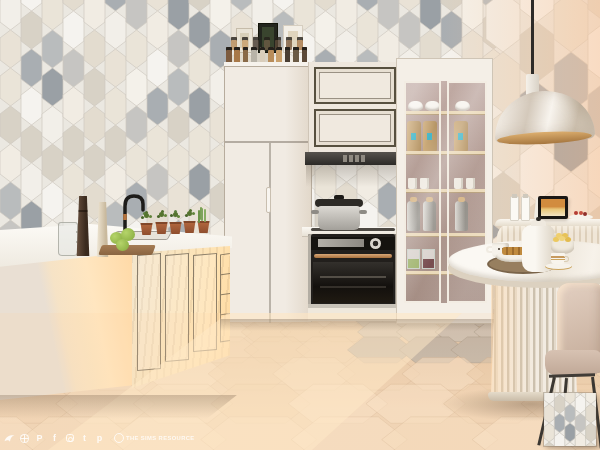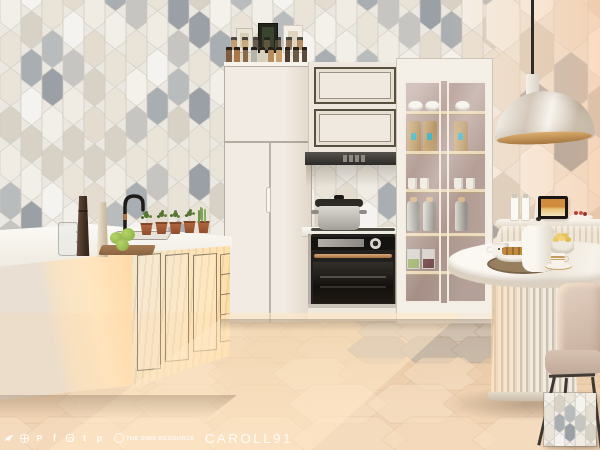--- a/index.html
+++ b/index.html
@@ -759,21 +759,20 @@
     <span class="wm-ico">f</span>
     <span class="wm-ico">
         <span class="insta"></span>
       </span>
     <span class="wm-ico">t</span>
     <span class="wm-ico">p</span>
     <span class="badge">
       <span class="badge-ring"></span>
       <span class="badge-text">THE SIMS RESOURCE</span>
     </span>
-    <span class="wm-author">CAROLL91</span>
   </div>
 
   <div class="swatch">
     <svg id="swatchsvg" width="52" height="53">
         <polygon points="5.2,-8 10.4,-4 10.4,7 5.2,11 0,7 0,-4" fill="#f2efe9" stroke="#c9c4bb" stroke-width="0.7"></polygon>
         <polygon points="5.2,11 10.4,15 10.4,26 5.2,30 0,26 0,15" fill="#e9e2d6" stroke="#c9c4bb" stroke-width="0.7"></polygon>
         <polygon points="5.2,30 10.4,34 10.4,45 5.2,49 0,45 0,34" fill="#eae4d8" stroke="#c9c4bb" stroke-width="0.7"></polygon>
         <polygon points="5.2,49 10.4,53 10.4,64 5.2,68 0,64 0,53" fill="#d8d2c6" stroke="#c9c4bb" stroke-width="0.7"></polygon>
         <polygon points="15.600000000000001,-17.5 20.8,-13.5 20.8,-2.5 15.600000000000001,1.5 10.4,-2.5 10.4,-13.5" fill="#f5f3ef" stroke="#c9c4bb" stroke-width="0.7"></polygon>
         <polygon points="15.600000000000001,1.5 20.8,5.5 20.8,16.5 15.600000000000001,20.5 10.4,16.5 10.4,5.5" fill="#d8d2c6" stroke="#c9c4bb" stroke-width="0.7"></polygon>

